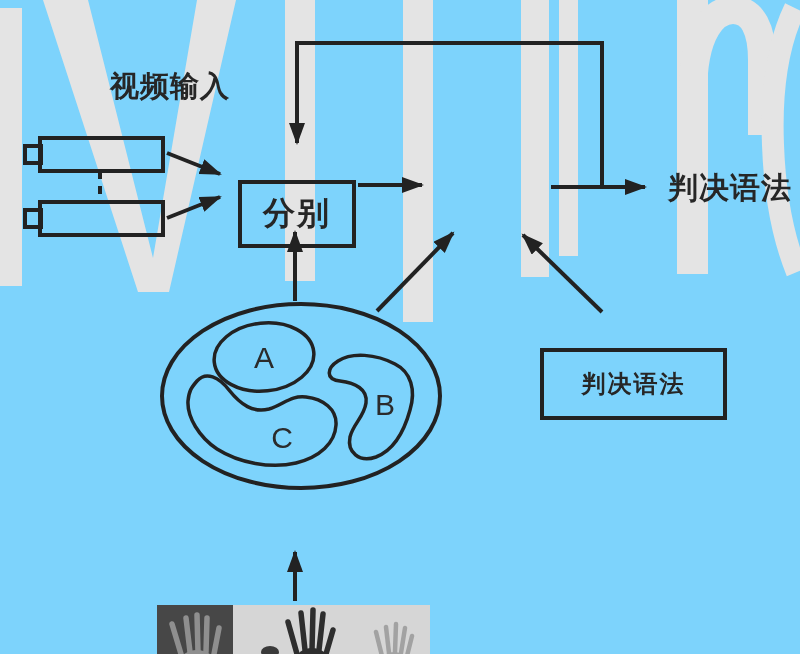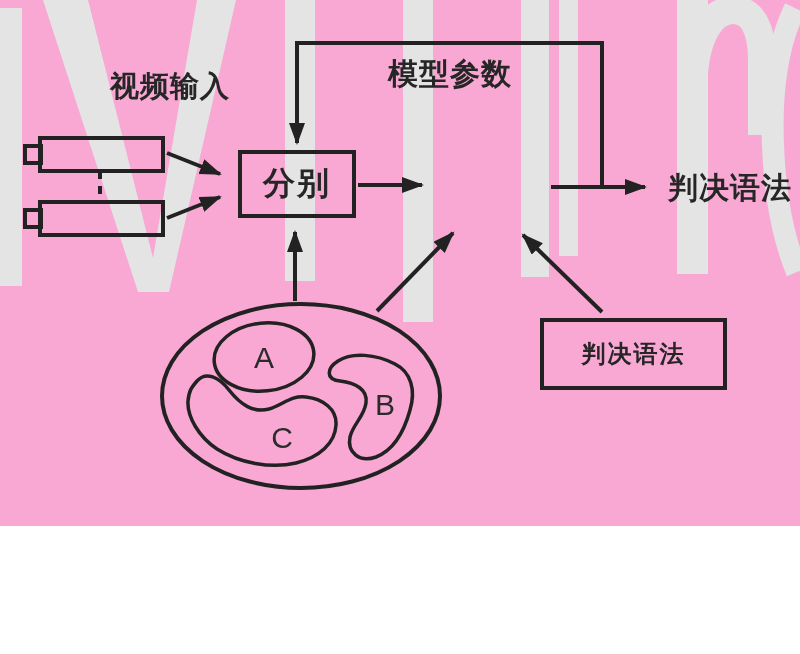--- a/index.html
+++ b/index.html
@@ -1,31 +1,31 @@
 <!DOCTYPE html>
 <html><head>
 <meta charset="utf-8">
 <style>
   html,body { margin:0; padding:0; background:#fff; }
   .stage {
-    position:relative; width:800px; height:526px;
-    background:#f9a8d4; overflow:hidden;
+    position:relative; width:800px; height:654px;
+    background:#7dd3fc; overflow:hidden;
     font-family:"Liberation Sans", sans-serif;
   }
   .layer { position:absolute; left:0; top:0; width:800px; height:654px; }
   .label {
     position:absolute; color:#262626; font-weight:600;
     text-align:center; line-height:1.15; letter-spacing:1px;
     white-space:nowrap;
   }
   .node {
     position:absolute; box-sizing:border-box;
     border:4px solid #222222; background:transparent;
     display:flex; align-items:center; justify-content:center;
-    color:#262626; font-weight:600; letter-spacing:2px;
+    color:#262626; font-weight:600; letter-spacing:2px;margin-top:30px;
   }
   .abc {
     position:absolute; color:#2b2b2b; font-weight:500;
     font-size:30px; text-align:center;
   }
 </style>
 </head>
 <body>
 
 <div class="stage">
@@ -116,21 +116,20 @@
         <line x1="401" y1="653" x2="405" y2="628"></line>
         <line x1="407" y1="656" x2="412" y2="636"></line>
         <ellipse cx="394" cy="662" rx="13" ry="10" fill="#a2a2a2" stroke="none"></ellipse>
       </g>
       <ellipse cx="270" cy="652" rx="9" ry="6" fill="#3a3a3a"></ellipse>
     </g>
   </svg>
 
   <div class="label" style="left:95px; top:70px; width:150px; font-size:29px;">视频输入</div>
 
-  <div class="label" style="left:359px; top:57px; width:182px; font-size:30px;">模型参数</div>
 
   <div class="node" style="left:238px; top:150px; width:118px; height:68px; font-size:32px;">
     <span>分别</span>
   </div>
 
 
   <div class="label" style="left:660px; top:171px; width:140px; font-size:30px;">判决语法</div>
 
   <div class="node" style="left:540px; top:318px; width:187px; height:72px; font-size:24px;">
     <span>判决语法</span>

